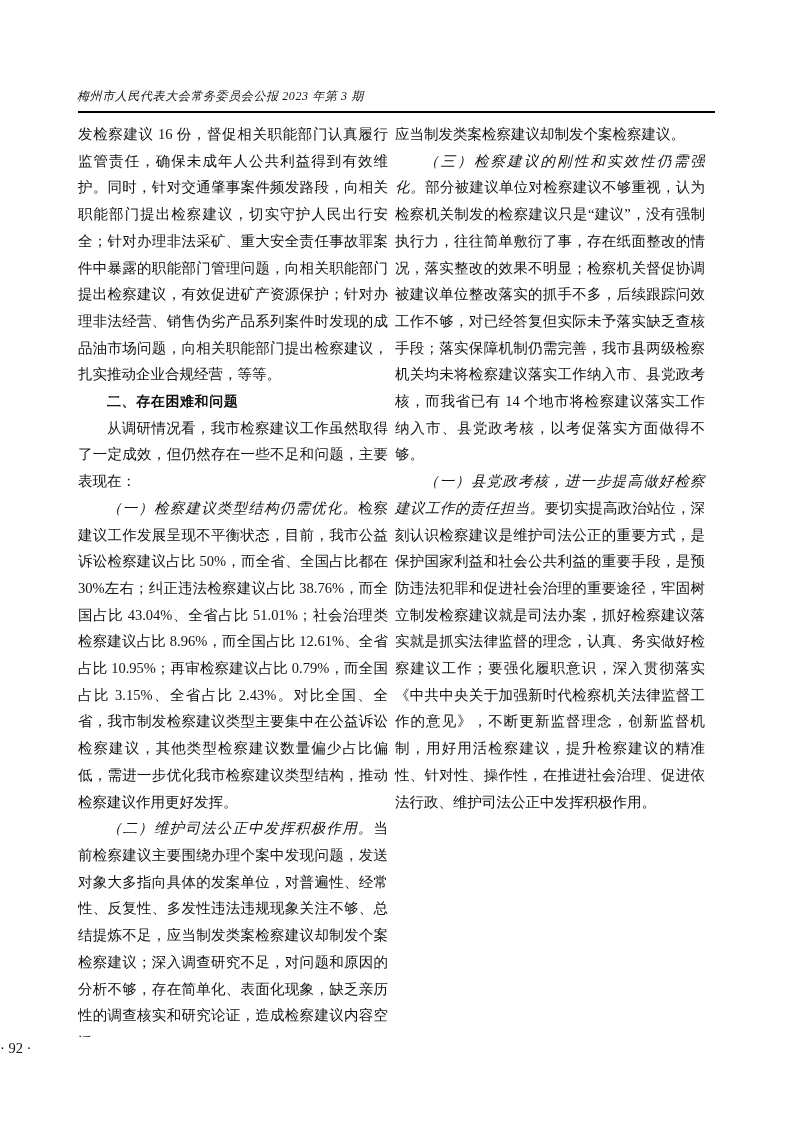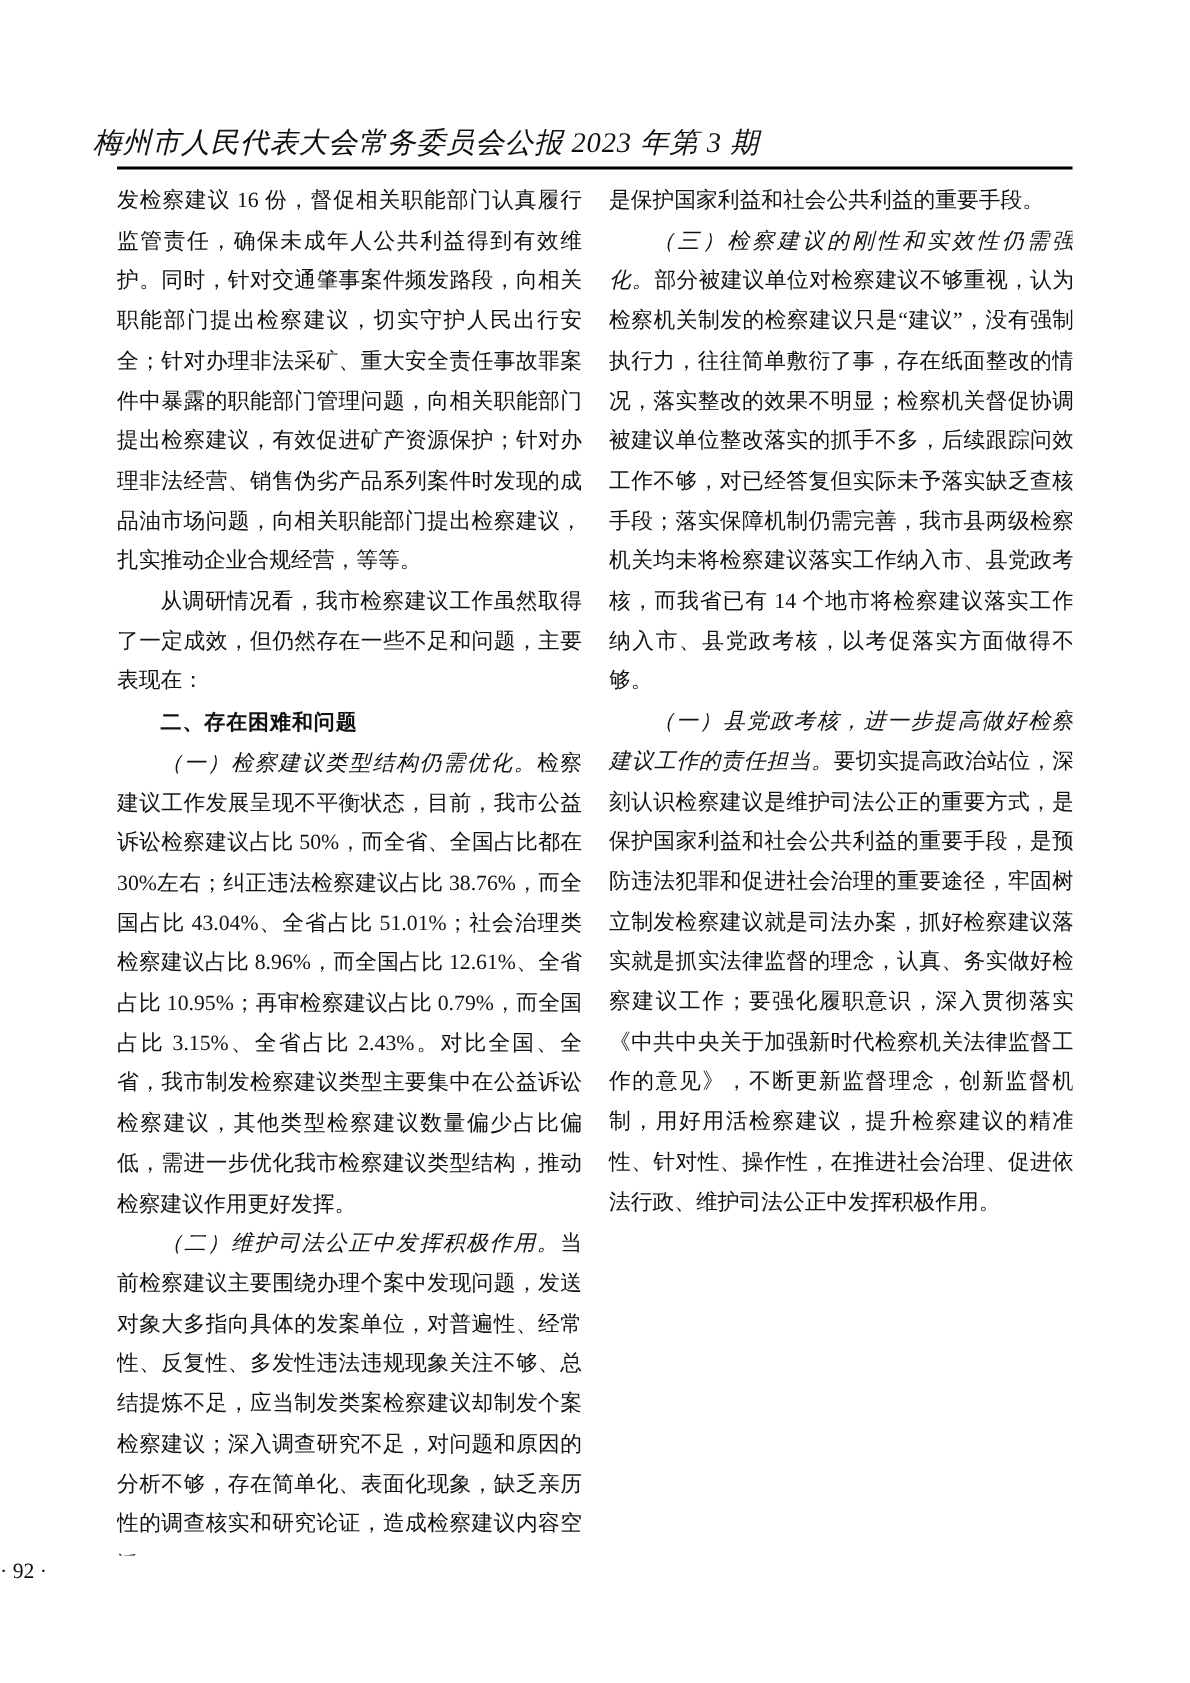--- a/index.html
+++ b/index.html
@@ -8,41 +8,41 @@
     background: #ffffff;
     position: relative;
     overflow: hidden;
     font-family: "Liberation Serif", "DejaVu Serif", serif;
     color: #111111;
   }
   .page { position: absolute; inset: 0; }
 
   .header-title {
     position: absolute;
-    left: 62px; top: 86px;
+    left: 77px; top: 86px;
     width: 637px;
-    font-size: 19px;
+    font-size: 12px;
     line-height: 20px;
     font-style: italic;
     letter-spacing: 0.6px;
     white-space: nowrap;
   }
   .header-rule {
     position: absolute;
     left: 78px; top: 111px;
     width: 637px; height: 2px;
     background: #000000;
   }
 
   .columns {
     position: absolute;
     left: 78px; top: 121px;
     width: 637px; height: 916px;
     display: flex;
-    gap: 18px;
+    gap: 7px;
     overflow: hidden;
   }
   .col { width: 310px; flex: 0 0 310px; }
 
   .para {
     margin: 0;
     font-size: 14.5px;
     line-height: 26.7px;
     text-align: justify;
     text-justify: inter-ideograph;
@@ -73,27 +73,27 @@
 
 <div class="page">
 
   <div class="header-title">梅州市人民代表大会常务委员会公报 2023 年第 3 期</div>
 
   <div class="header-rule"></div>
 
   <div class="columns">
     <div class="col">
         <p class="para"><span class="seg-body">发检察建议 16 份，督促相关职能部门认真履行监管责任，确保未成年人公共利益得到有效维护。同时，针对交通肇事案件频发路段，向相关职能部门提出检察建议，切实守护人民出行安全；针对办理非法采矿、重大安全责任事故罪案件中暴露的职能部门管理问题，向相关职能部门提出检察建议，有效促进矿产资源保护；针对办理非法经营、销售伪劣产品系列案件时发现的成品油市场问题，向相关职能部门提出检察建议，扎实推动企业合规经营，等等。</span></p>
+        <p class="para indent"><span class="seg-heading">二、存在困难和问题</span></p>
         <p class="para indent"><span class="seg-body">从调研情况看，我市检察建议工作虽然取得了一定成效，但仍然存在一些不足和问题，主要表现在：</span></p>
-        <p class="para indent"><span class="seg-heading">二、存在困难和问题</span></p>
         <p class="para indent"><span class="seg-kai">（一）检察建议类型结构仍需优化。</span><span class="seg-body">检察建议工作发展呈现不平衡状态，目前，我市公益诉讼检察建议占比 50%，而全省、全国占比都在 30%左右；纠正违法检察建议占比 38.76%，而全国占比 43.04%、全省占比 51.01%；社会治理类检察建议占比 8.96%，而全国占比 12.61%、全省占比 10.95%；再审检察建议占比 0.79%，而全国占比 3.15%、全省占比 2.43%。对比全国、全省，我市制发检察建议类型主要集中在公益诉讼检察建议，其他类型检察建议数量偏少占比偏低，需进一步优化我市检察建议类型结构，推动检察建议作用更好发挥。</span></p>
         <p class="para indent"><span class="seg-kai">（二）维护司法公正中发挥积极作用。</span><span class="seg-body">当前检察建议主要围绕办理个案中发现问题，发送对象大多指向具体的发案单位，对普遍性、经常性、反复性、多发性违法违规现象关注不够、总结提炼不足，应当制发类案检察建议却制发个案检察建议；深入调查研究不足，对问题和原因的分析不够，存在简单化、表面化现象，缺乏亲历性的调查核实和研究论证，造成检察建议内容空泛，</span></p>
       </div>
     <div class="col">
-        <p class="para"><span class="seg-body">是保护国家利益和社会公共利益的重要手段。</span></p>
+        <p class="para"><span class="seg-body">应当制发类案检察建议却制发个案检察建议。</span></p>
         <p class="para indent"><span class="seg-kai">（三）检察建议的刚性和实效性仍需强化。</span><span class="seg-body">部分被建议单位对检察建议不够重视，认为检察机关制发的检察建议只是“建议”，没有强制执行力，往往简单敷衍了事，存在纸面整改的情况，落实整改的效果不明显；检察机关督促协调被建议单位整改落实的抓手不多，后续跟踪问效工作不够，对已经答复但实际未予落实缺乏查核手段；落实保障机制仍需完善，我市县两级检察机关均未将检察建议落实工作纳入市、县党政考核，而我省已有 14 个地市将检察建议落实工作纳入市、县党政考核，以考促落实方面做得不够。</span></p>
         <p class="para indent"><span class="seg-kai">（一）县党政考核，进一步提高做好检察建议工作的责任担当。</span><span class="seg-body">要切实提高政治站位，深刻认识检察建议是维护司法公正的重要方式，是保护国家利益和社会公共利益的重要手段，是预防违法犯罪和促进社会治理的重要途径，牢固树立制发检察建议就是司法办案，抓好检察建议落实就是抓实法律监督的理念，认真、务实做好检察建议工作；要强化履职意识，深入贯彻落实《中共中央关于加强新时代检察机关法律监督工作的意见》，不断更新监督理念，创新监督机制，用好用活检察建议，提升检察建议的精准性、针对性、操作性，在推进社会治理、促进依法行政、维护司法公正中发挥积极作用。</span></p>
       </div>
   </div>
 
   <div class="footer-page-number">· 92 ·</div>
 
 </div>
 
 </body></html>

